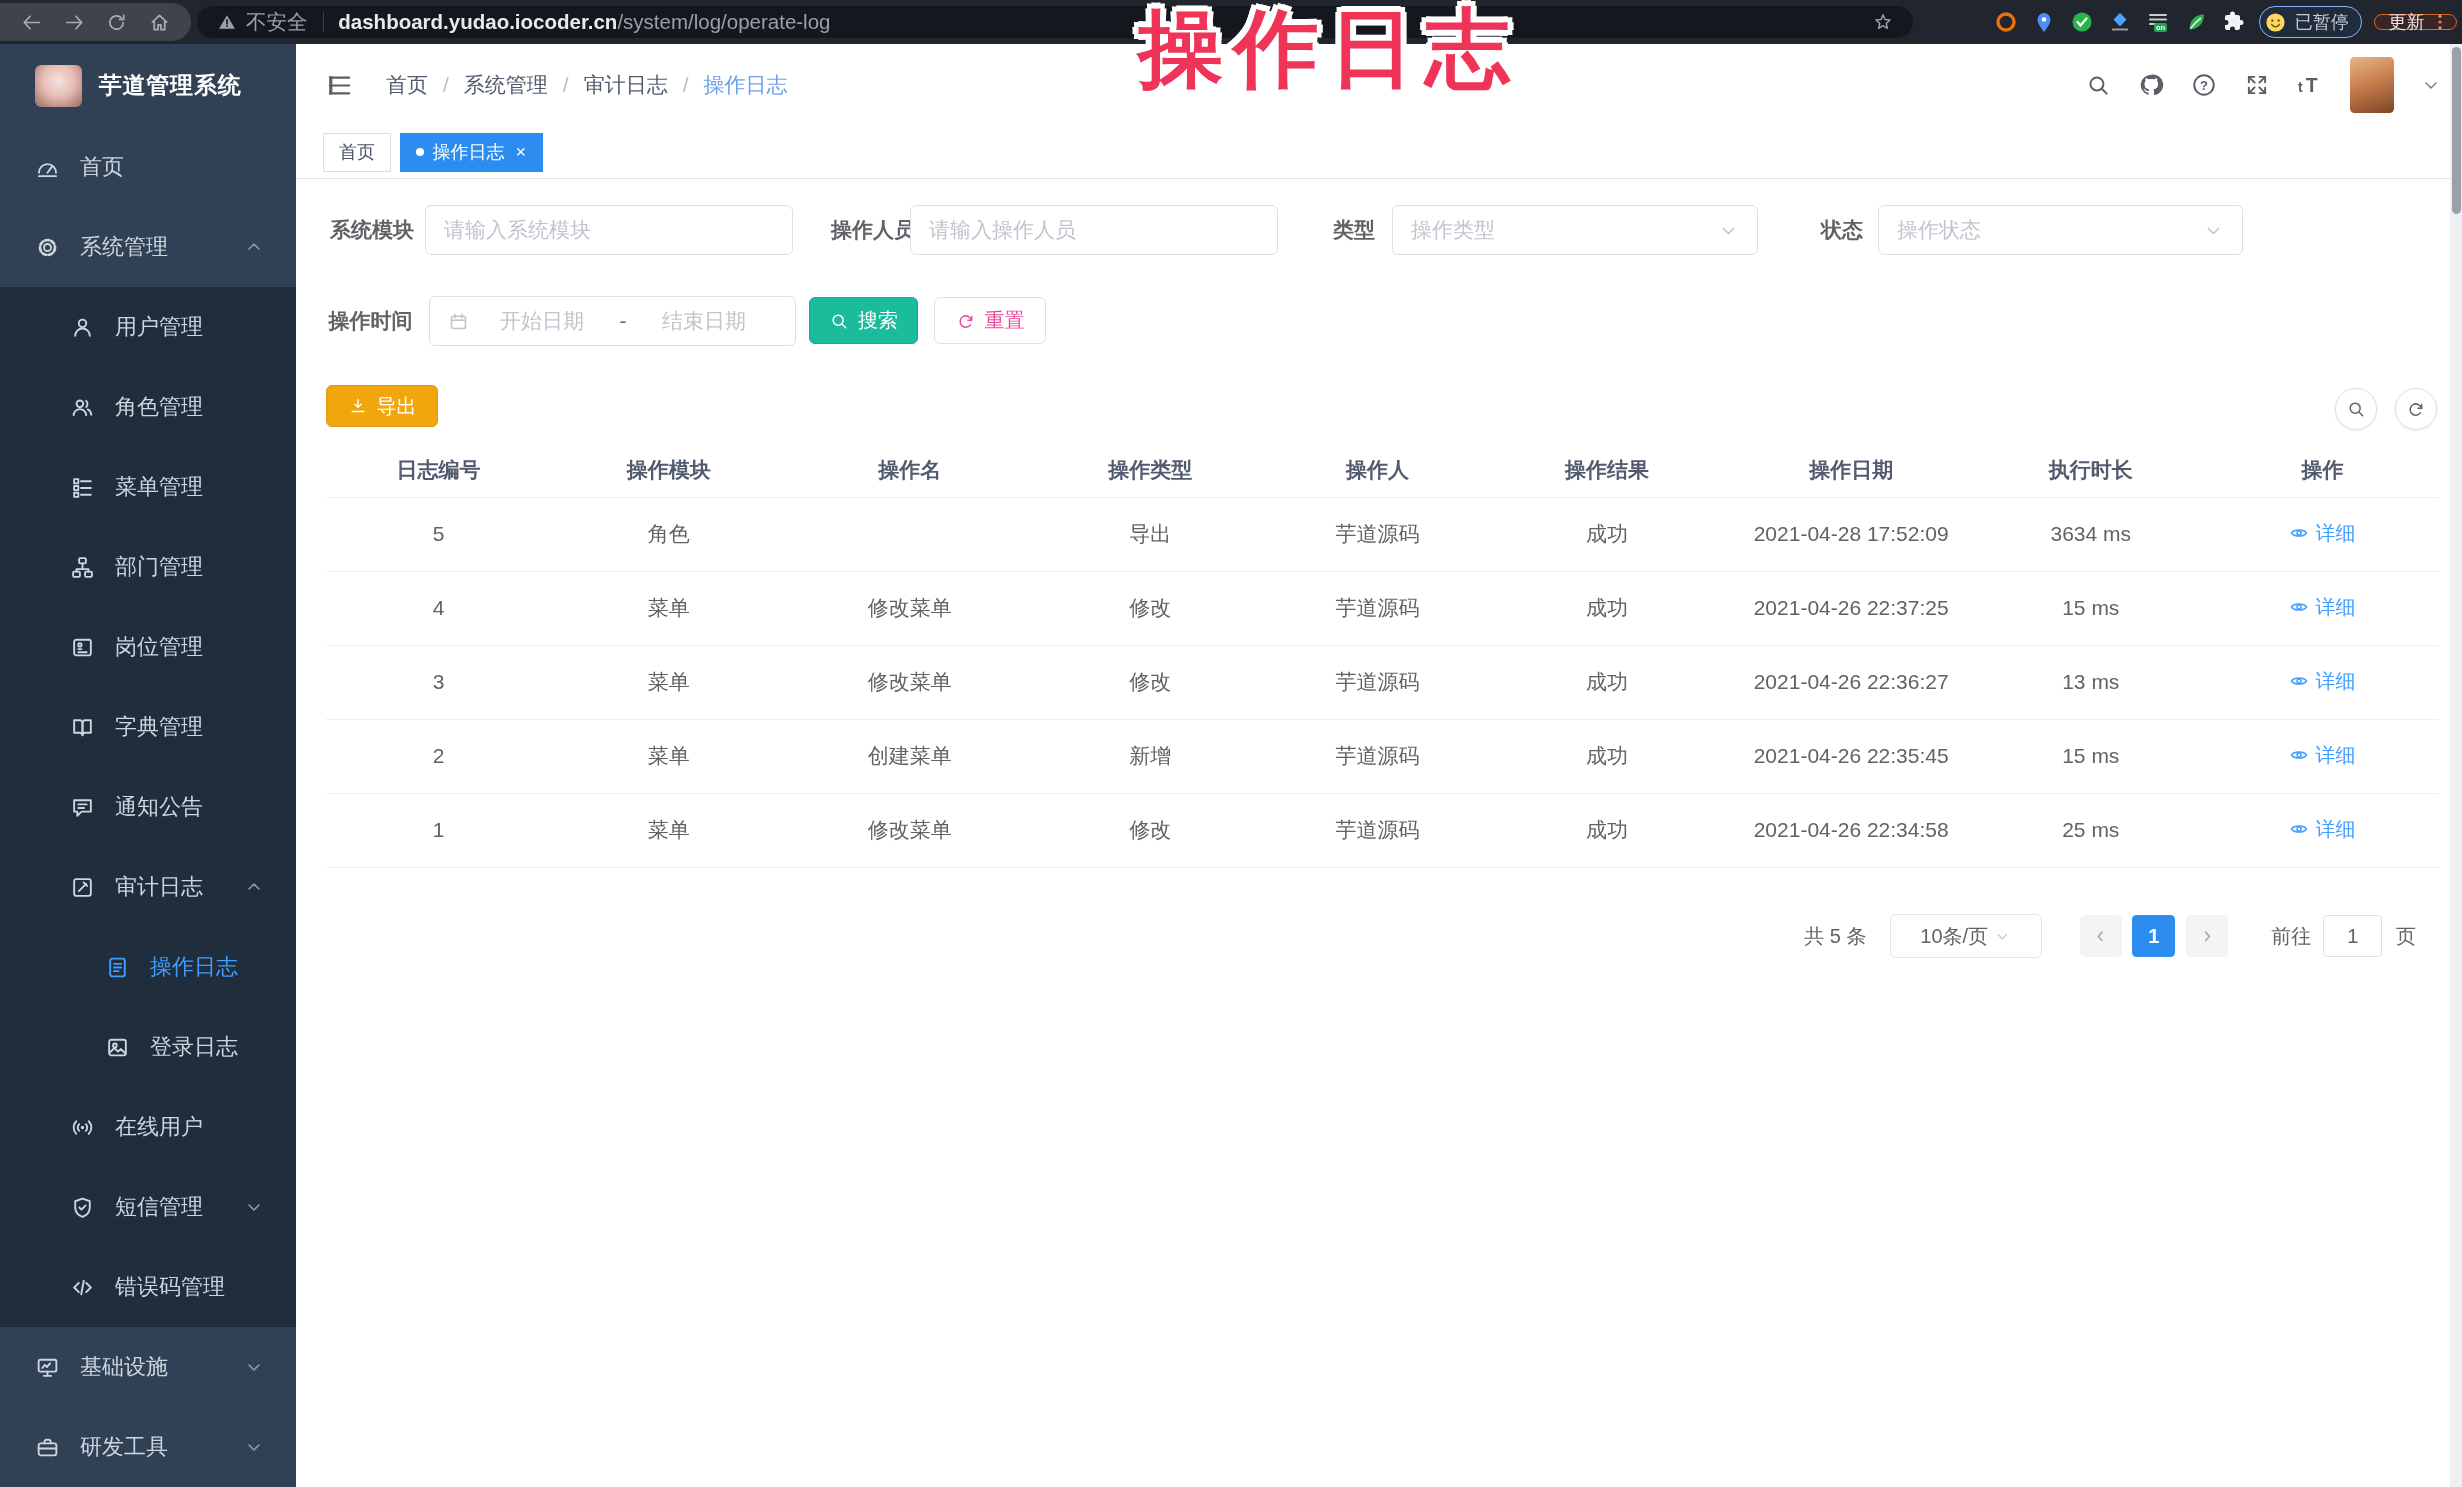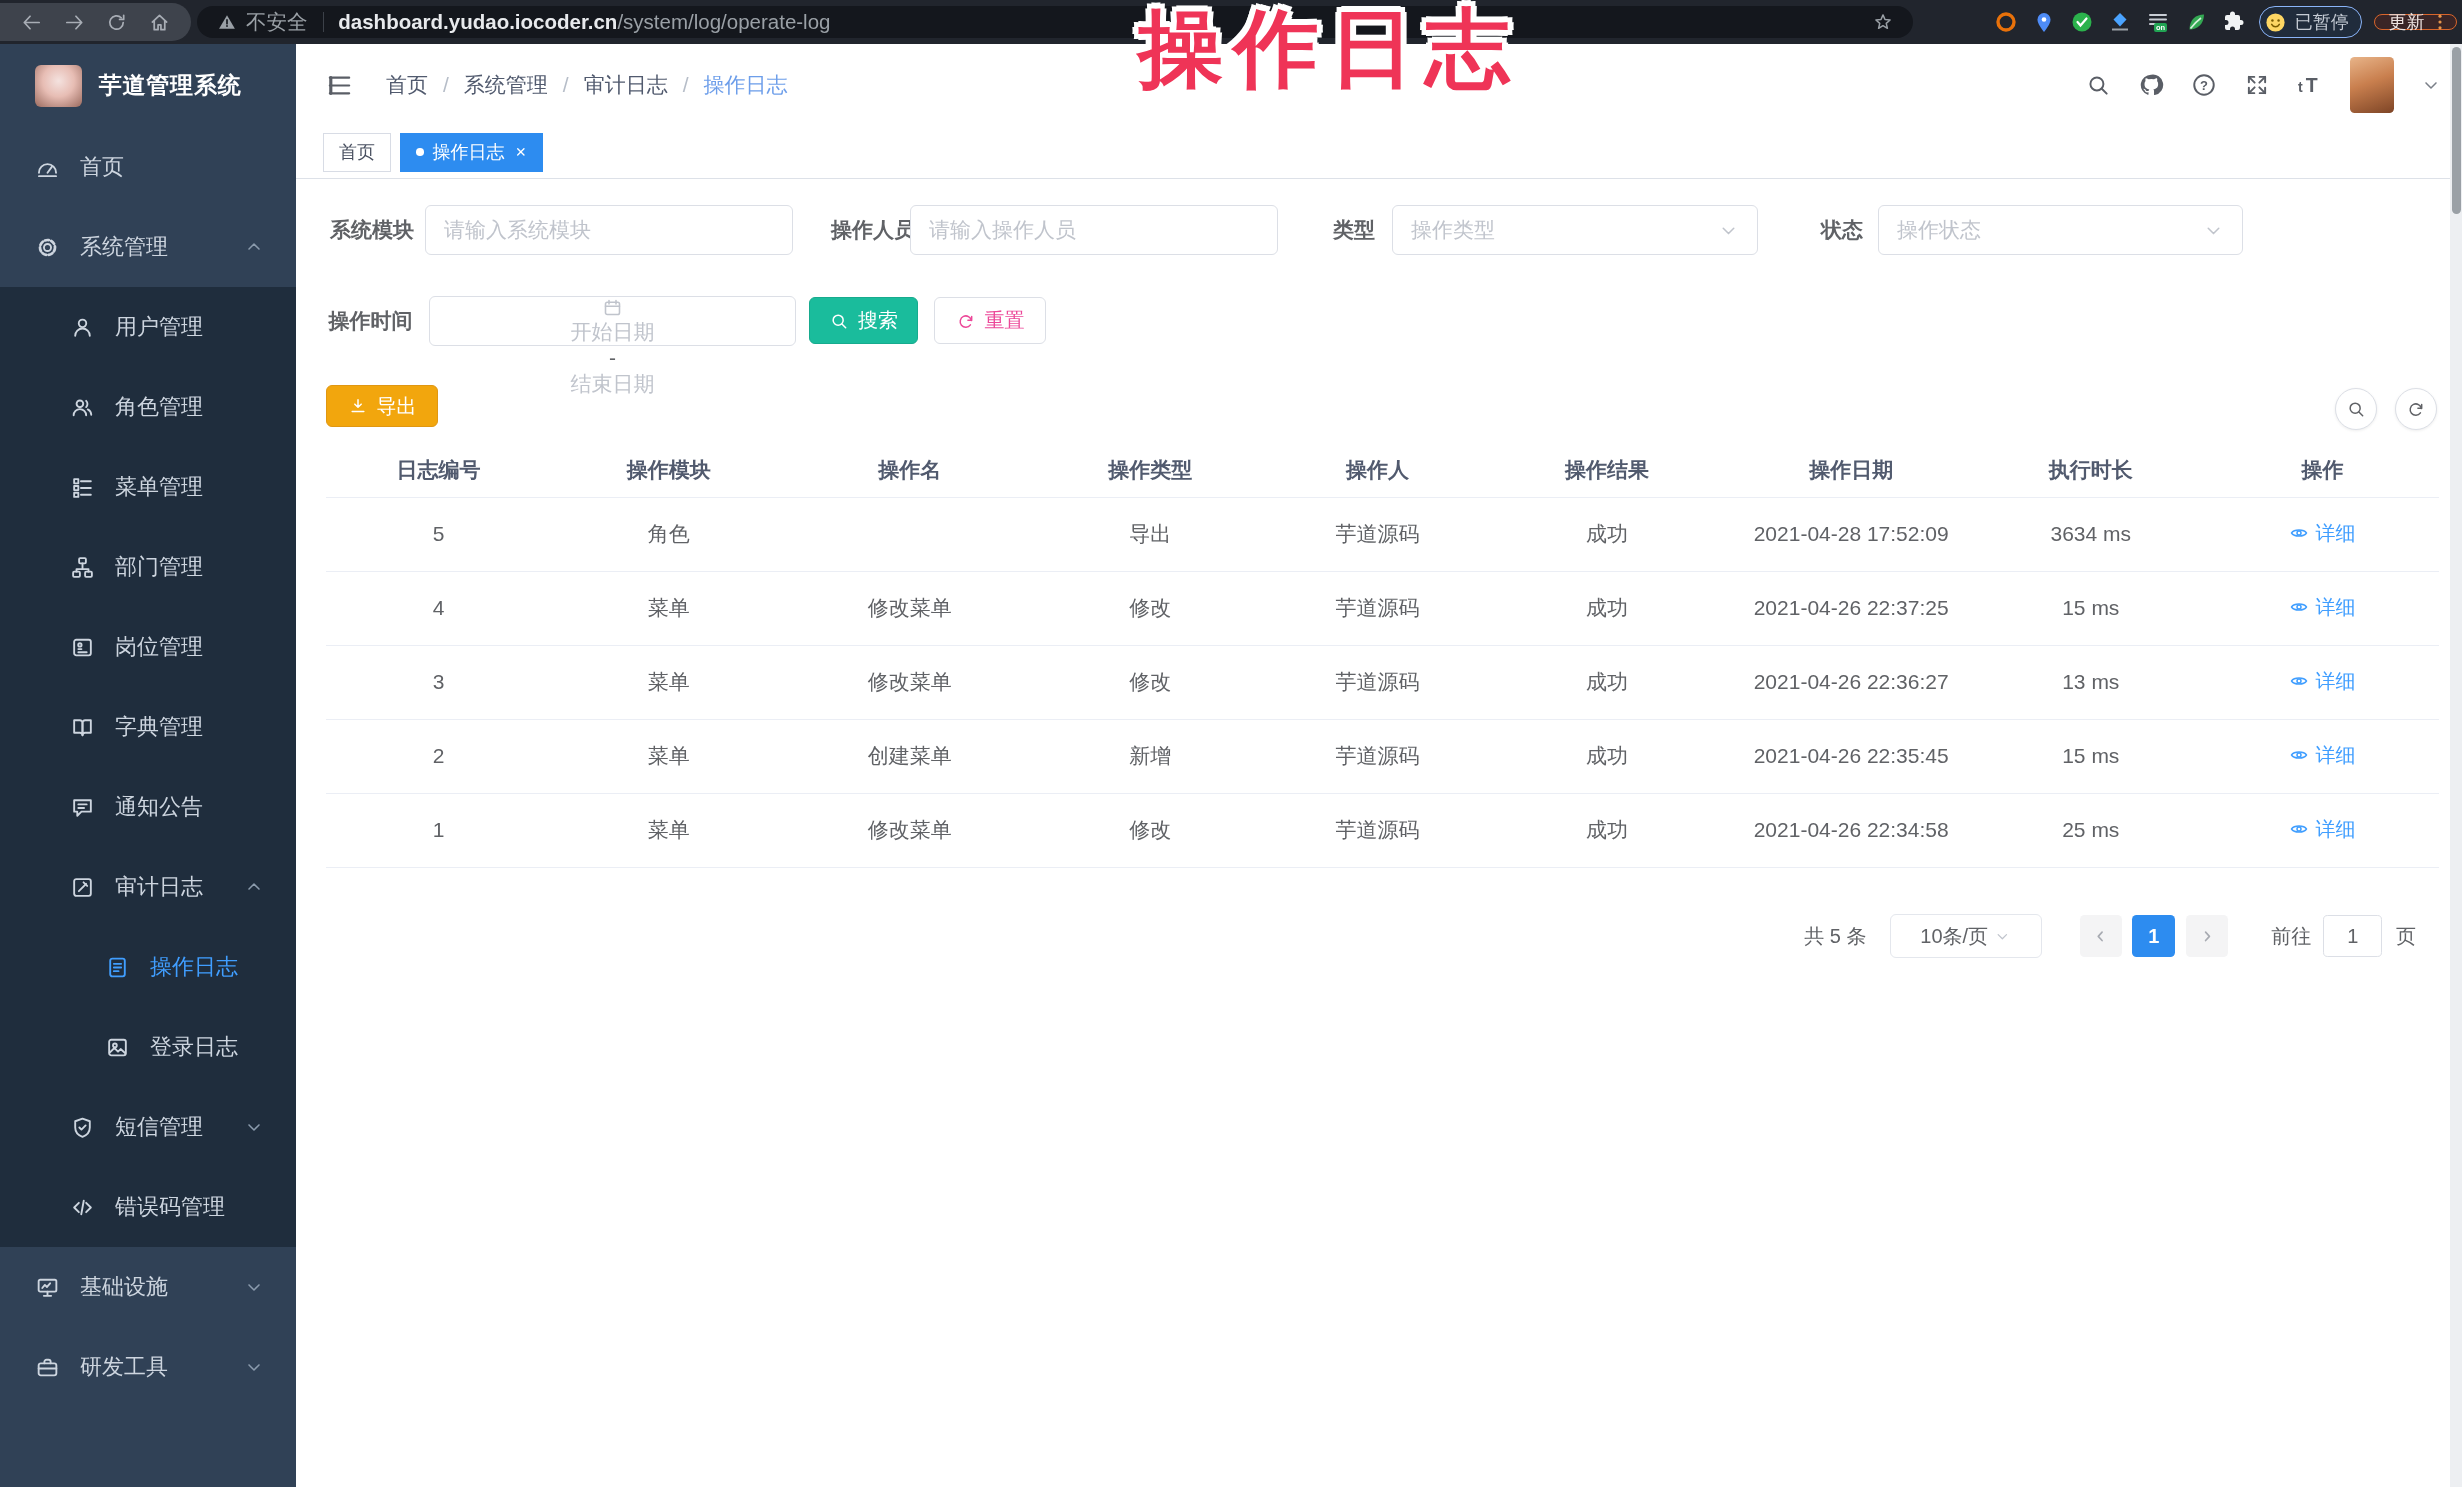--- a/index.html
+++ b/index.html
@@ -329,20 +329,27 @@
           <div class="menu-item lv3">
             <svg class="ic mi-icon" viewBox="0 0 24 24" fill="none" stroke="currentColor" stroke-width="1.8" stroke-linecap="round" stroke-linejoin="round">
               <rect x="4" y="4.5" width="16" height="15" rx="2"></rect>
               <circle cx="9.5" cy="10" r="1.8"></circle>
               <path d="M4.5 17 l4.5 -4.5 3.5 3.5 2.5 -2.5 4.5 4"></path>
             </svg>
             <span class="mi-label">登录日志</span>
           </div>
           <div class="menu-item lv2">
             <svg class="ic mi-icon" viewBox="0 0 24 24" fill="none" stroke="currentColor" stroke-width="1.8" stroke-linecap="round" stroke-linejoin="round">
+              <circle cx="12" cy="12" r="1.6" fill="currentColor" stroke="none"></circle>
+              <path d="M8.8 15.2 a4.5 4.5 0 0 1 0 -6.4 M15.2 8.8 a4.5 4.5 0 0 1 0 6.4 M6 18 a8.5 8.5 0 0 1 0 -12 M18 6 a8.5 8.5 0 0 1 0 12"></path>
+            </svg>
+            <span class="mi-label">在线用户</span>
+          </div>
+          <div class="menu-item lv2">
+            <svg class="ic mi-icon" viewBox="0 0 24 24" fill="none" stroke="currentColor" stroke-width="1.8" stroke-linecap="round" stroke-linejoin="round">
               <path d="M12 3.5 L19 6 V12 C19 16.5 16 19.5 12 21 C8 19.5 5 16.5 5 12 V6 Z"></path>
               <path d="M9 12 l2 2 4 -4"></path>
             </svg>
             <span class="mi-label">短信管理</span>
             <svg class="ic chev" viewBox="0 0 24 24" fill="none" stroke="currentColor" stroke-width="1.8" stroke-linecap="round" stroke-linejoin="round">
               <path d="M6 9.5 L12 15.5 L18 9.5"></path>
             </svg>
           </div>
           <div class="menu-item lv2">
             <svg class="ic mi-icon" viewBox="0 0 24 24" fill="none" stroke="currentColor" stroke-width="1.8" stroke-linecap="round" stroke-linejoin="round">
@@ -448,21 +455,21 @@
         </div>
         <div class="f-label" style="left:1517px;top:26px;width:50px;">状态</div>
         <div class="inp" style="left:1582px;top:26px;width:365px;">
           <span>操作状态</span>
           <svg class="ic  chev-r" viewBox="0 0 24 24" fill="none" stroke="currentColor" stroke-width="1.8" stroke-linecap="round" stroke-linejoin="round">
               <path d="M6 9.5 L12 15.5 L18 9.5"></path>
             </svg>
         </div>
 
         <div class="f-label" style="left:26.6px;top:117px;width:90px;">操作时间</div>
-        <div class="inp rangebox" style="left:133px;top:117px;width:367px;flex-direction:column;">
+        <div class="inp rangebox" style="left:133px;top:117px;width:367px;">
           <svg class="ic " viewBox="0 0 24 24" fill="none" stroke="currentColor" stroke-width="1.8" stroke-linecap="round" stroke-linejoin="round">
               <rect x="4" y="6" width="16" height="14" rx="2"></rect>
               <path d="M8 4 v4 M16 4 v4 M4 10.5 h16"></path>
             </svg>
           <span class="ph">开始日期</span>
           <span class="sep">-</span>
           <span class="ph">结束日期</span>
         </div>
         <div class="btn btn-search" style="left:513px;top:118px;width:109px;">
           <svg class="ic " viewBox="0 0 24 24" fill="none" stroke="currentColor" stroke-width="1.8" stroke-linecap="round" stroke-linejoin="round">

